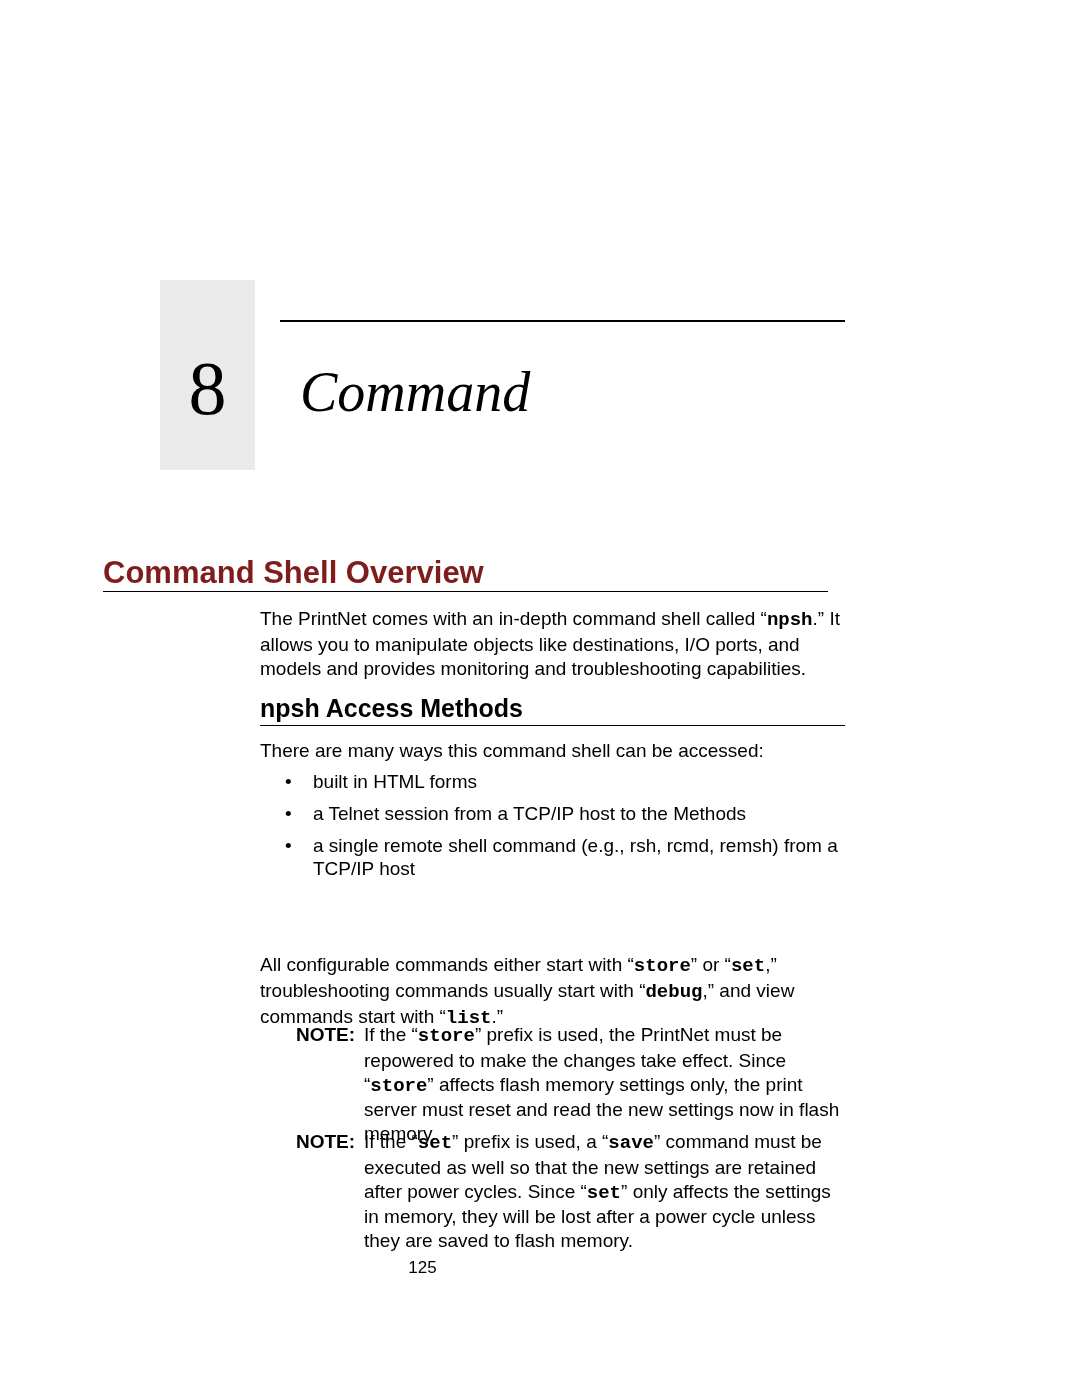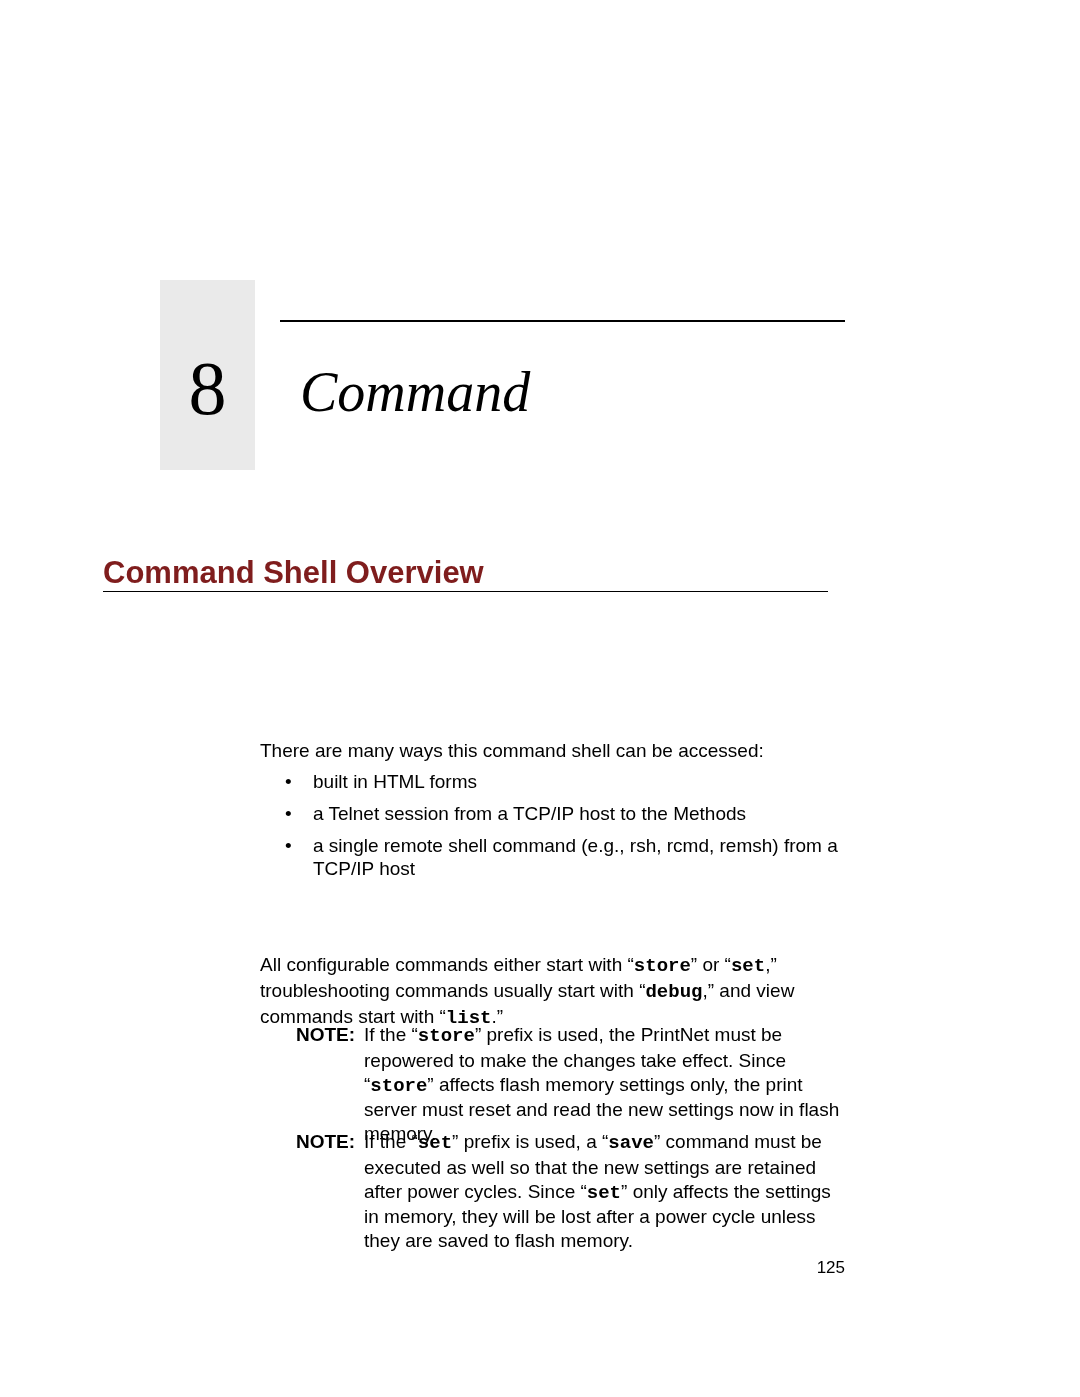--- a/index.html
+++ b/index.html
@@ -140,37 +140,41 @@
     width: 585px;
     font-size: 19px;
     line-height: 1.25;
     display: flex;
   }
   .page-num {
     position: absolute;
     left: 0;
     top: 1258px;
     width: 845px;
-    text-align: right;
+    text-align: center;
     font-size: 17px;
   }
 </style>
 </head>
 <body>
 
 <div class="page">
 
   <div class="chapter-block"></div>
   <div class="top-rule"></div>
   <div class="chapter-number">8</div>
   <div class="chapter-title">Command</div>
 
   <div id="sec-overview" class="section-h1">Command Shell Overview</div>
 
-
+  <div class="para1">
+    <span>The PrintNet comes with an in-depth command shell called “</span><span class="mono-bold">npsh</span><span>.” It allows you to manipulate objects like destinations, I/O ports, and models and provides monitoring and troubleshooting capabilities.</span>
+  </div>
+
+  <div id="sec-access" class="section-h2">npsh Access Methods</div>
 
   <div class="para2">There are many ways this command shell can be accessed:</div>
 
   <div class="bullets">
     <div class="bullet-row">
       <div class="bullet-dot">•</div>
       <div class="bullet-text">built in HTML forms</div>
     </div>
     <div class="bullet-row">
       <div class="bullet-dot">•</div>

